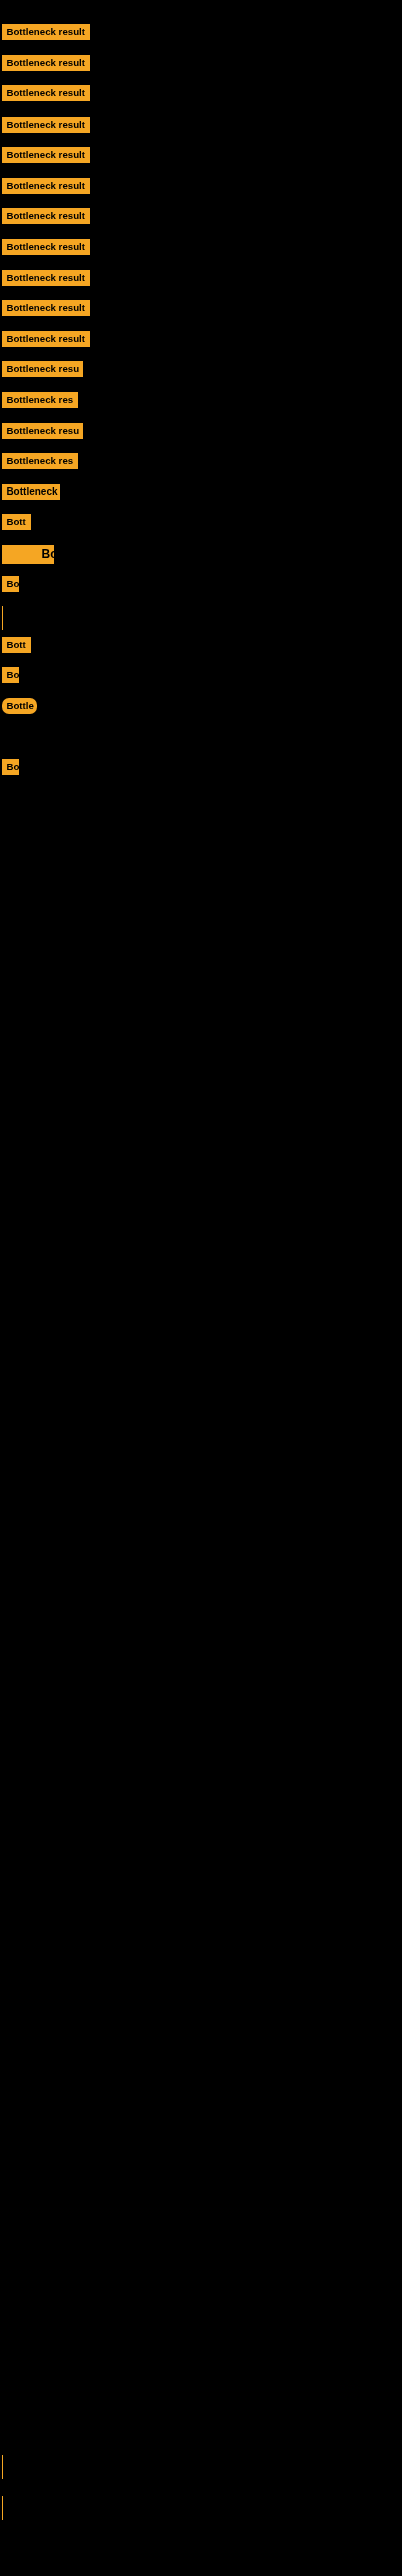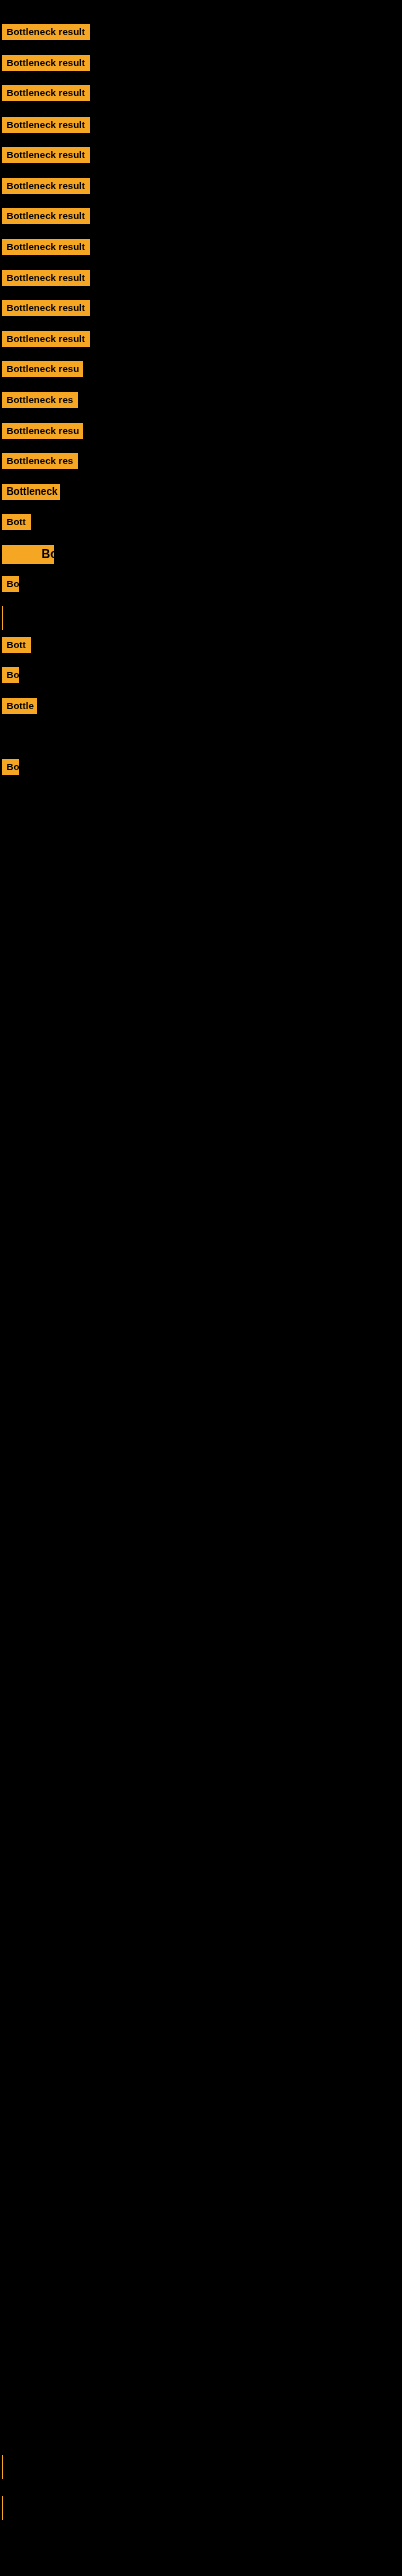--- a/index.html
+++ b/index.html
@@ -57,21 +57,21 @@
       <div style="position: absolute; top: 361px; left: 1.6px;"><div class="bottleneck-badge" style="max-width: 81px; font-size: 9.7px;">Bottleneck resu</div></div>
       <div style="position: absolute; top: 392px; left: 1.6px;"><div class="bottleneck-badge" style="max-width: 76px; font-size: 9.7px;">Bottleneck res</div></div>
       <div style="position: absolute; top: 423px; left: 1.6px;"><div class="bottleneck-badge" style="max-width: 81px; font-size: 9.7px;">Bottleneck resu</div></div>
       <div style="position: absolute; top: 453px; left: 1.6px;"><div class="bottleneck-badge" style="max-width: 76px; font-size: 9.7px;">Bottleneck res</div></div>
       <div style="position: absolute; top: 484px; left: 1.6px;"><div class="bottleneck-badge" style="max-width: 58px; font-size: 10px;">Bottleneck</div></div>
       <div style="position: absolute; top: 514px; left: 1.6px;"><div class="bottleneck-badge" style="max-width: 31px; font-size: 9.7px;">Bott</div></div>
       <div style="position: absolute; top: 545px; left: 1.6px;"><div class="bottleneck-badge" style="max-width: 52px; font-size: 12px; padding-left: 40px;">Bottlenec</div></div>
       <div style="position: absolute; top: 576px; left: 1.6px;"><div class="bottleneck-badge" style="max-width: 17.7px; font-size: 9.7px;">Bo</div></div>
       <div style="position: absolute; top: 637px; left: 1.6px;"><div class="bottleneck-badge" style="max-width: 29px; font-size: 9.7px;">Bott</div></div>
       <div style="position: absolute; top: 667px; left: 1.6px;"><div class="bottleneck-badge" style="max-width: 17.7px; font-size: 9.7px;">Bo</div></div>
-      <div style="position: absolute; top: 698px; left: 1.6px;"><div class="bottleneck-badge" style="max-width: 35px; font-size: 9.7px;">Bottle</div></div>
+      <div style="position: absolute; top: 698px; left: 1.6px;"><div class="bottleneck-badge" style="max-width: 35px; font-size: 9.7px; border-radius: 7px;">Bottle</div></div>
       <div style="position: absolute; top: 759px; left: 1.6px;"><div class="bottleneck-badge" style="max-width: 17.7px; font-size: 9.7px;">Bo</div></div>
     </div>
 
   <div id="lines-container">
       <div style="position: absolute; top: 606px; left: 1.6px; width: 1.6px; height: 24px; background-color: rgb(245, 166, 35);"></div>
       <div style="position: absolute; top: 2455px; left: 1.6px; width: 1.6px; height: 24px; background-color: rgb(245, 166, 35);"></div>
       <div style="position: absolute; top: 2496px; left: 1.6px; width: 1.6px; height: 24px; background-color: rgb(245, 166, 35);"></div>
     </div>
 
 </div>

